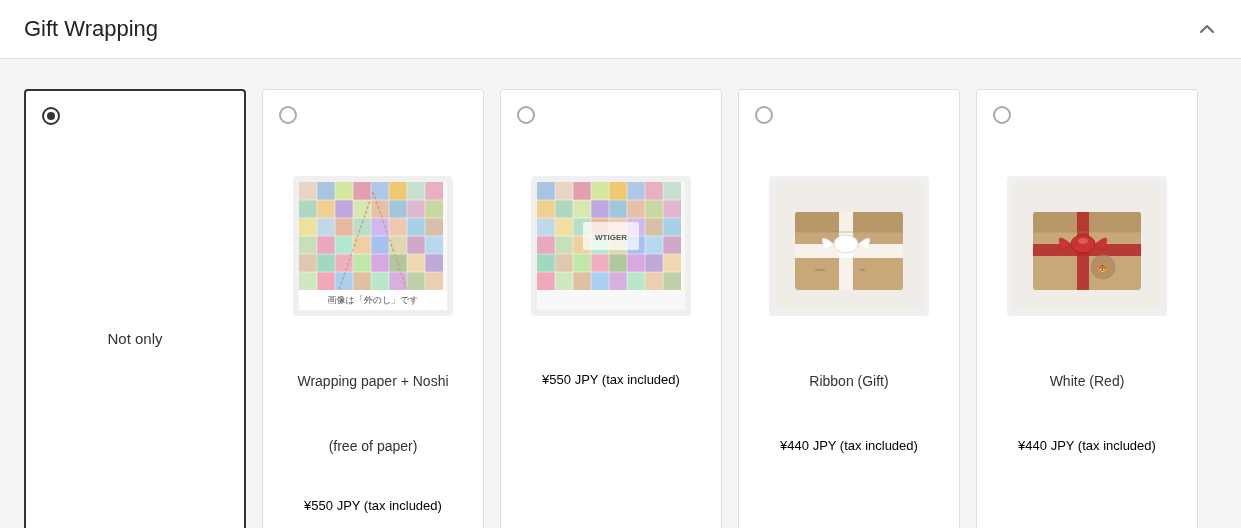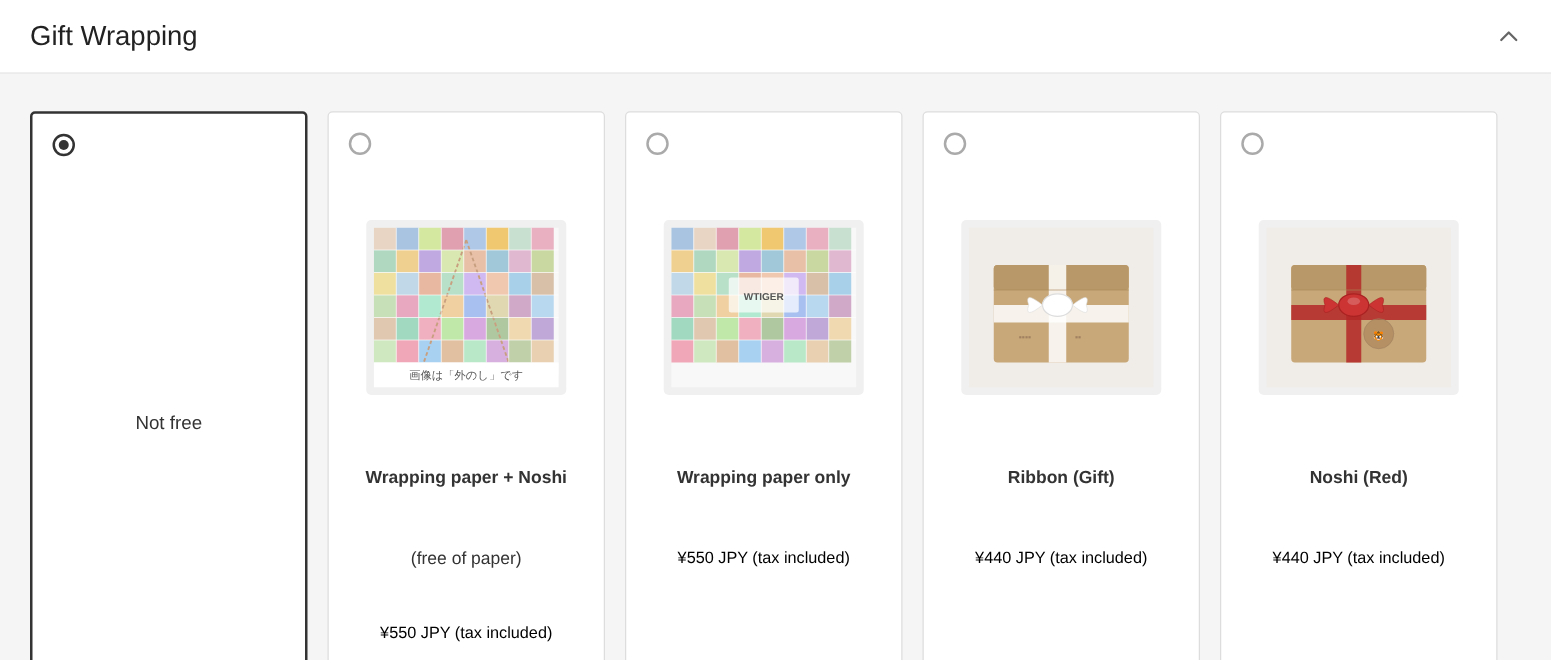--- a/index.html
+++ b/index.html
@@ -90,21 +90,21 @@
       margin-bottom: 16px;
       overflow: hidden;
       display: flex;
       align-items: center;
       justify-content: center;
       flex-direction: column;
     }
     .card-label {
       font-size: 14px;
       text-align: center;
-      font-weight: 700;
+      font-weight: 400;
       color: #333;
       line-height: 1.4;
       margin-bottom: 6px;
     }
     .card-sublabel {
       font-size: 14px;
       text-align: center;
       font-weight: 400;
       color: #333;
       margin-bottom: 4px;
@@ -135,21 +135,21 @@
     </div>
   </div>
 
   <div class="cards-area">
 
     <div class="card selected">
       <div class="radio-circle checked">
         <div class="radio-dot"></div>
       </div>
       <div style="flex:1; display:flex; align-items:center; justify-content:center;">
-        <span class="not-used-label">Not free</span>
+        <span class="not-used-label">Not only</span>
       </div>
     </div>
 
     <div class="card">
       <div class="radio-circle"></div>
       <div class="card-image-area">
 
         <svg width="148" height="128" viewBox="0 0 148 128" xmlns="http://www.w3.org/2000/svg">
 
           <rect width="148" height="118" fill="#f8f8f8"></rect>
@@ -298,21 +298,20 @@
           <line x1="0" y1="18" x2="148" y2="18" stroke="white" stroke-width="0.5"></line>
           <line x1="0" y1="36" x2="148" y2="36" stroke="white" stroke-width="0.5"></line>
           <line x1="0" y1="54" x2="148" y2="54" stroke="white" stroke-width="0.5"></line>
           <line x1="0" y1="72" x2="148" y2="72" stroke="white" stroke-width="0.5"></line>
           <line x1="0" y1="90" x2="148" y2="90" stroke="white" stroke-width="0.5"></line>
 
           <rect x="46" y="40" width="56" height="28" fill="rgba(255,255,255,0.7)" rx="2"></rect>
           <text x="74" y="58" font-size="8" text-anchor="middle" fill="#555" font-family="sans-serif" font-weight="bold">WTIGER</text>
         </svg>
       </div>
-      <span class="card-label">Wrapping paper only</span>
       <span class="card-price">¥550 JPY (tax included)</span>
     </div>
 
     <div class="card">
       <div class="radio-circle"></div>
       <div class="card-image-area">
         <svg width="148" height="128" viewBox="0 0 148 128" xmlns="http://www.w3.org/2000/svg">
           <rect width="148" height="128" fill="#f0ece8"></rect>
 
           <rect x="20" y="30" width="108" height="78" rx="3" fill="#c8a878"></rect>
@@ -360,18 +359,18 @@
           <path d="M82 62 Q97 50 93 62 Q97 74 82 62" fill="#cc3333" stroke="#aa2222" stroke-width="0.5"></path>
 
           <ellipse cx="70" cy="59" rx="5" ry="3" fill="rgba(255,255,255,0.2)"></ellipse>
 
           <line x1="20" y1="50" x2="128" y2="50" stroke="#a88858" stroke-width="0.5"></line>
 
           <circle cx="90" cy="85" r="12" fill="rgba(160,120,80,0.5)" stroke="#a08060" stroke-width="0.5"></circle>
           <text x="90" y="89" font-size="7" text-anchor="middle" fill="#806040" font-family="sans-serif">🐯</text>
         </svg>
       </div>
-      <span class="card-label">Noshi (Red)</span>
+      <span class="card-label">White (Red)</span>
       <span class="card-price">¥440 JPY (tax included)</span>
     </div>
 
   </div>
 </div>
 
 </body></html>

